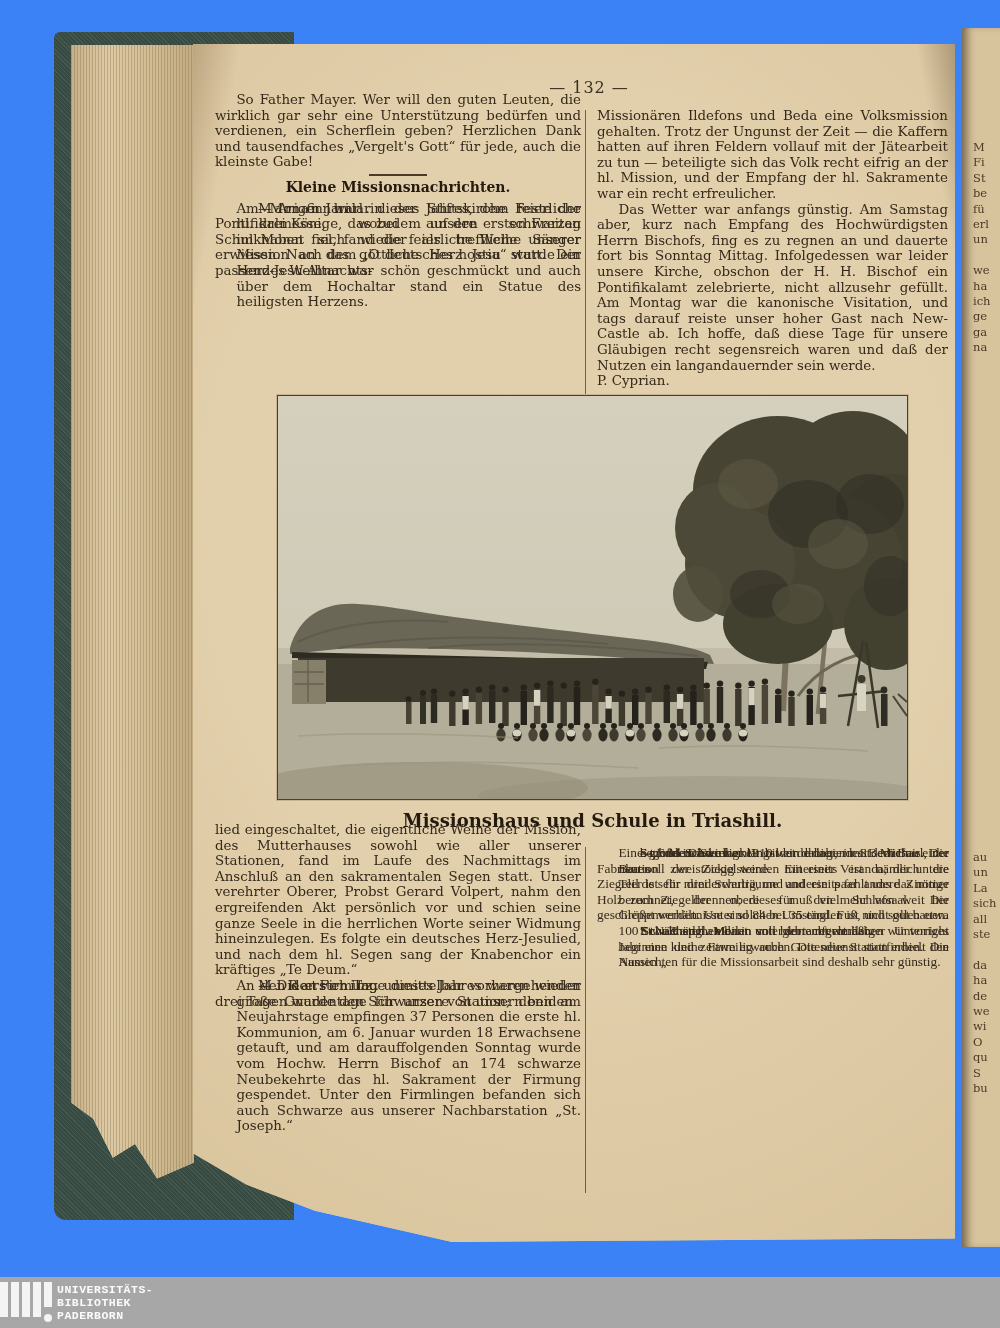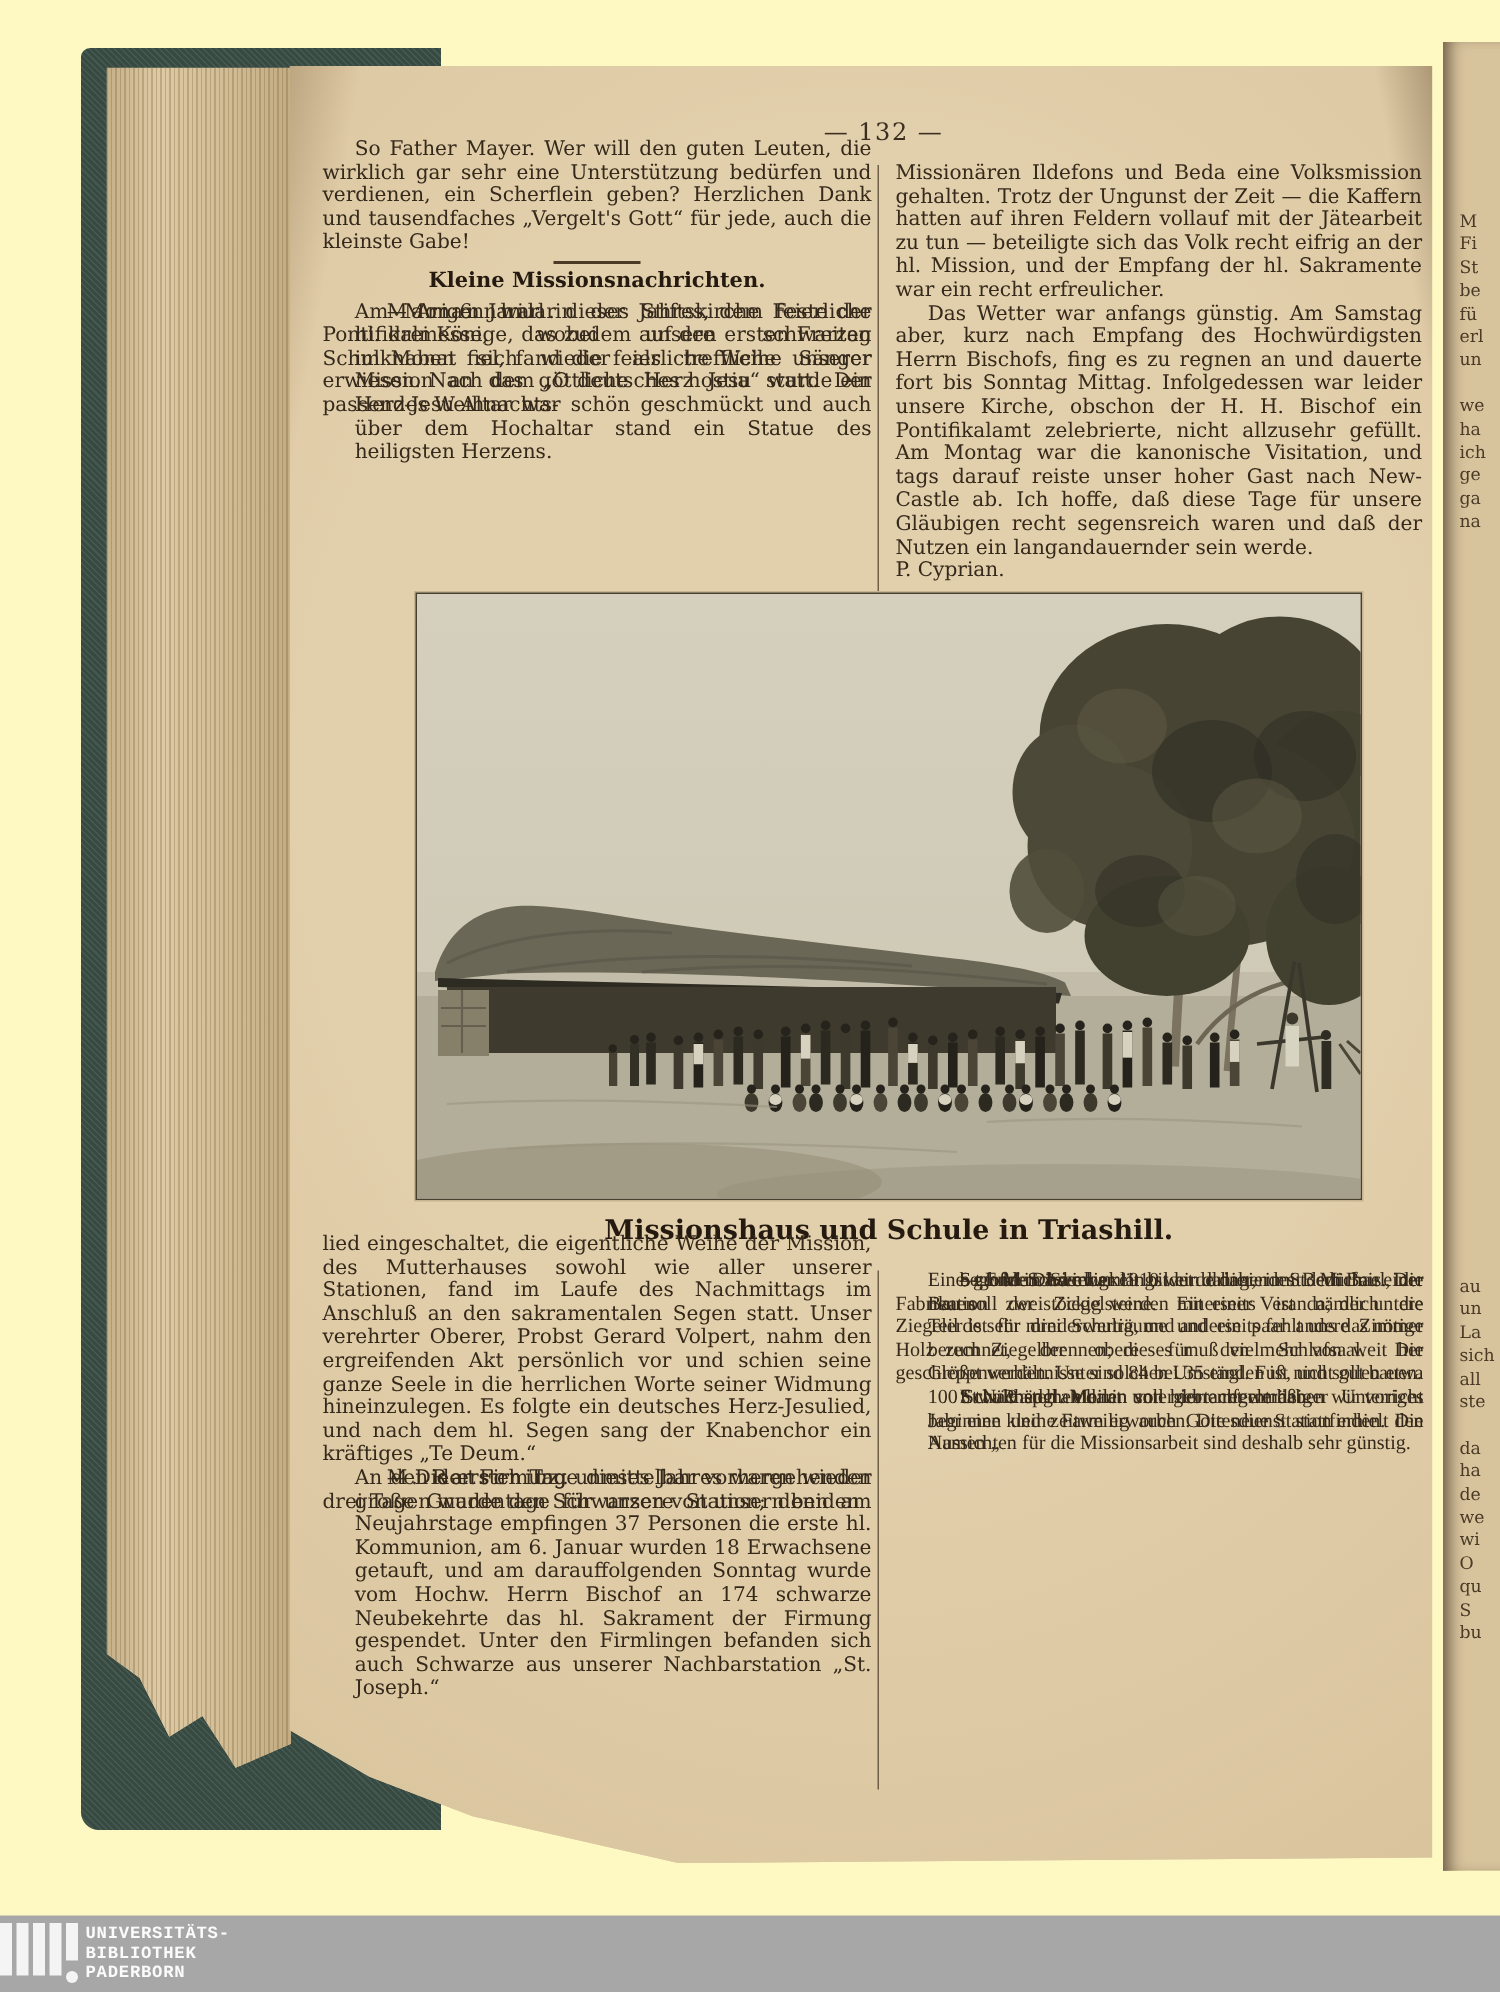--- a/index.html
+++ b/index.html
@@ -1,16 +1,16 @@
 <!DOCTYPE html>
 <html><head>
 <meta charset="utf-8">
 <style>
   html,body{margin:0;padding:0;background:#151513;}
-  .scene{position:relative;width:1000px;height:1328px;background:#fef9c3;overflow:hidden;
+  .scene{position:relative;width:1000px;height:1328px;background:#3b82f6;overflow:hidden;
          font-family:"DejaVu Serif","Liberation Serif",serif;}
   
   .cover{position:absolute;left:54px;top:32px;width:240px;height:1188px;background:#3c5047;
          border-radius:6px 0 0 12px;
          background-image:repeating-linear-gradient(45deg,rgba(255,255,255,.05) 0 1px,rgba(0,0,0,.08) 1px 3px);}
   
   .fore-edge{position:absolute;left:71px;top:45px;width:123px;height:1152px;background:#d8c49e;
          background-image:repeating-linear-gradient(90deg,rgba(110,85,50,.28) 0 1px,rgba(0,0,0,0) 1px 3px),
                           linear-gradient(90deg,#c6b088,#ddc9a3 28%,#d3be96 62%,#c3ac82);
          clip-path:polygon(0 0,100% 0,100% 97%,70% 98.4%,52% 95.4%,34% 96.6%,18% 93.2%,0 91.8%);}

